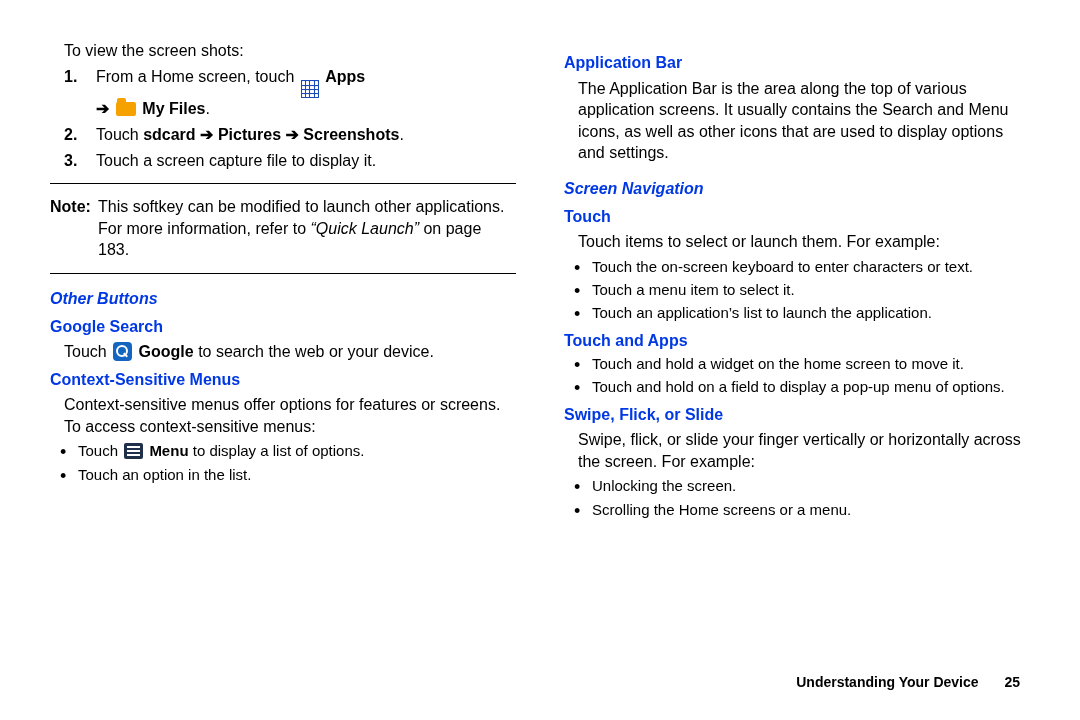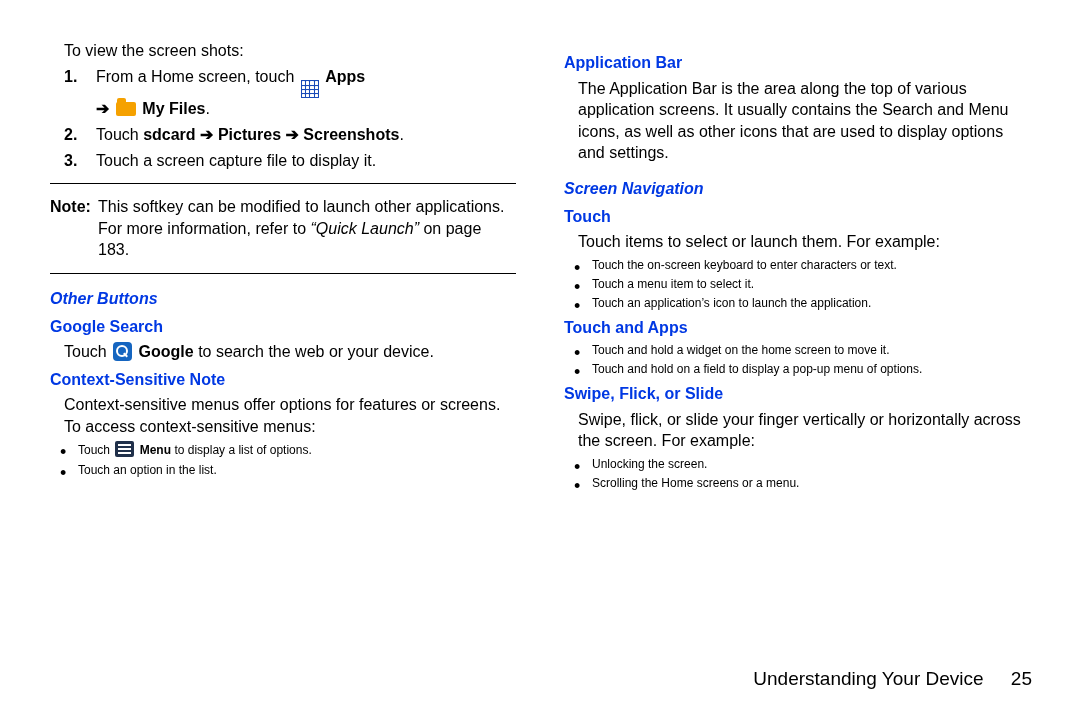--- a/index.html
+++ b/index.html
@@ -34,31 +34,32 @@
     font-size: 16px;
     margin: 6px 0 2px 0;
   }
   p { margin: 4px 0; }
   .indent1 { margin-left: 14px; }
   ol.num { list-style: none; padding: 0; margin: 4px 0; }
   ol.num > li { display: flex; margin: 4px 0; }
   ol.num > li > .n { font-weight: bold; width: 32px; flex-shrink: 0; margin-left: 14px; }
   ol.num > li > .t { flex: 1; }
   ul.b { list-style: none; padding: 0; margin: 2px 0 6px 0; }
-  ul.b > li { position: relative; padding-left: 22px; margin: 3px 0 3px 6px; font-size:12px;}
+  ul.b > li { position: relative; padding-left: 22px; margin: 3px 0 3px 6px; font-size:15px;}
   ul.b > li::before { content: "•"; position: absolute; left: 4px; top: -1px; font-size: 18px; }
   hr.rule { border: none; border-top: 1.5px solid #000; margin: 12px 0; }
   .note-row { display: flex; }
   .note-row > .lbl { font-weight: bold; width: 48px; flex-shrink: 0; }
   .note-row > .txt { flex: 1; }
   .footer {
     position: absolute;
     bottom: 28px;
-    right: 48px;
-    font-size: 19px;
+    right: 60px;
+    font-size: 14px;
+    font-weight: bold;
   }
   .footer .pn { margin-left: 22px; }
   .bold { font-weight: bold; }
   .ital { font-style: italic; }
   .icon { display: inline-block; vertical-align: middle; margin: 0 2px; }
   
   .apps-ic { width:18px; height:18px; display:inline-grid; grid-template-columns:repeat(4,1fr); grid-template-rows:repeat(4,1fr); gap:1px; background:#1a4bb8; border:1px solid #1a4bb8; vertical-align:-3px;}
   .apps-ic > i { background:#fff; display:block; width:100%; height:100%; border-radius:0.5px;}
   
   .folder-ic { width:20px; height:14px; background:#f5a100; border-radius:2px; position:relative; display:inline-block; vertical-align:-2px;}
@@ -126,21 +127,21 @@
     </div>
     <hr class="rule">
 
     <div class="h2">Other Buttons</div>
     <div class="h3">Google Search</div>
     <p class="indent1">
       <span>Touch </span>
       <span class="icon search-ic"></span>
       <span class="bold"> Google</span><span> to search the web or your device.</span>
     </p>
-    <div class="h3">Context-Sensitive Note</div>
+    <div class="h3">Context-Sensitive Menus</div>
     <p class="indent1">Context-sensitive menus offer options for features or screens. To access context-sensitive menus:</p>
     <ul class="b">
       <li>
         <span>Touch </span>
         <span class="icon menu-ic"></span>
         <span class="bold"> Menu</span><span> to display a list of options.</span>
       </li>
       <li>Touch an option in the list.</li>
     </ul>
   </div>
@@ -149,21 +150,21 @@
     <div class="h3" style="margin-top:16px">Application Bar</div>
     <p class="indent1">The Application Bar is the area along the top of various application screens. It usually contains the Search and Menu icons, as well as other icons that are used to display options and settings.</p>
 
     <div class="h2">Screen Navigation</div>
 
     <div class="h3">Touch</div>
     <p class="indent1">Touch items to select or launch them. For example:</p>
     <ul class="b">
       <li>Touch the on-screen keyboard to enter characters or text.</li>
       <li>Touch a menu item to select it.</li>
-      <li>Touch an application’s icon to launch the application.</li>
+      <li>Touch an application’s list to launch the application.</li>
     </ul>
 
     <div class="h3">Touch and Apps</div>
     <ul class="b">
       <li>Touch and hold a widget on the home screen to move it.</li>
       <li>Touch and hold on a field to display a pop-up menu of options.</li>
     </ul>
 
     <div class="h3">Swipe, Flick, or Slide</div>
     <p class="indent1">Swipe, flick, or slide your finger vertically or horizontally across the screen. For example:</p>

